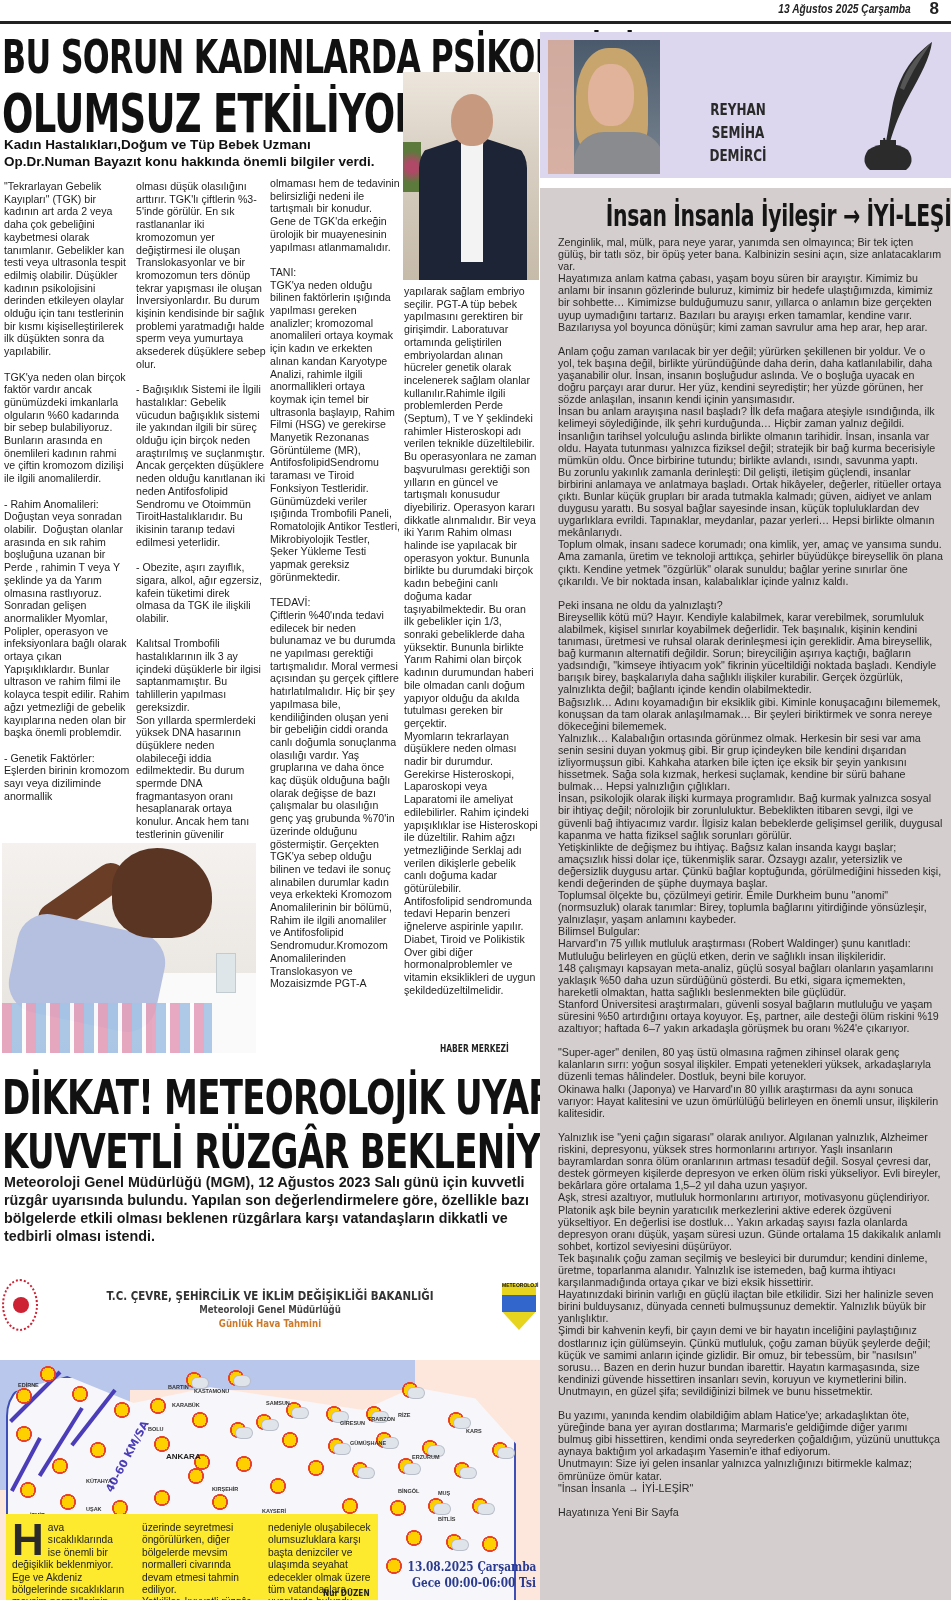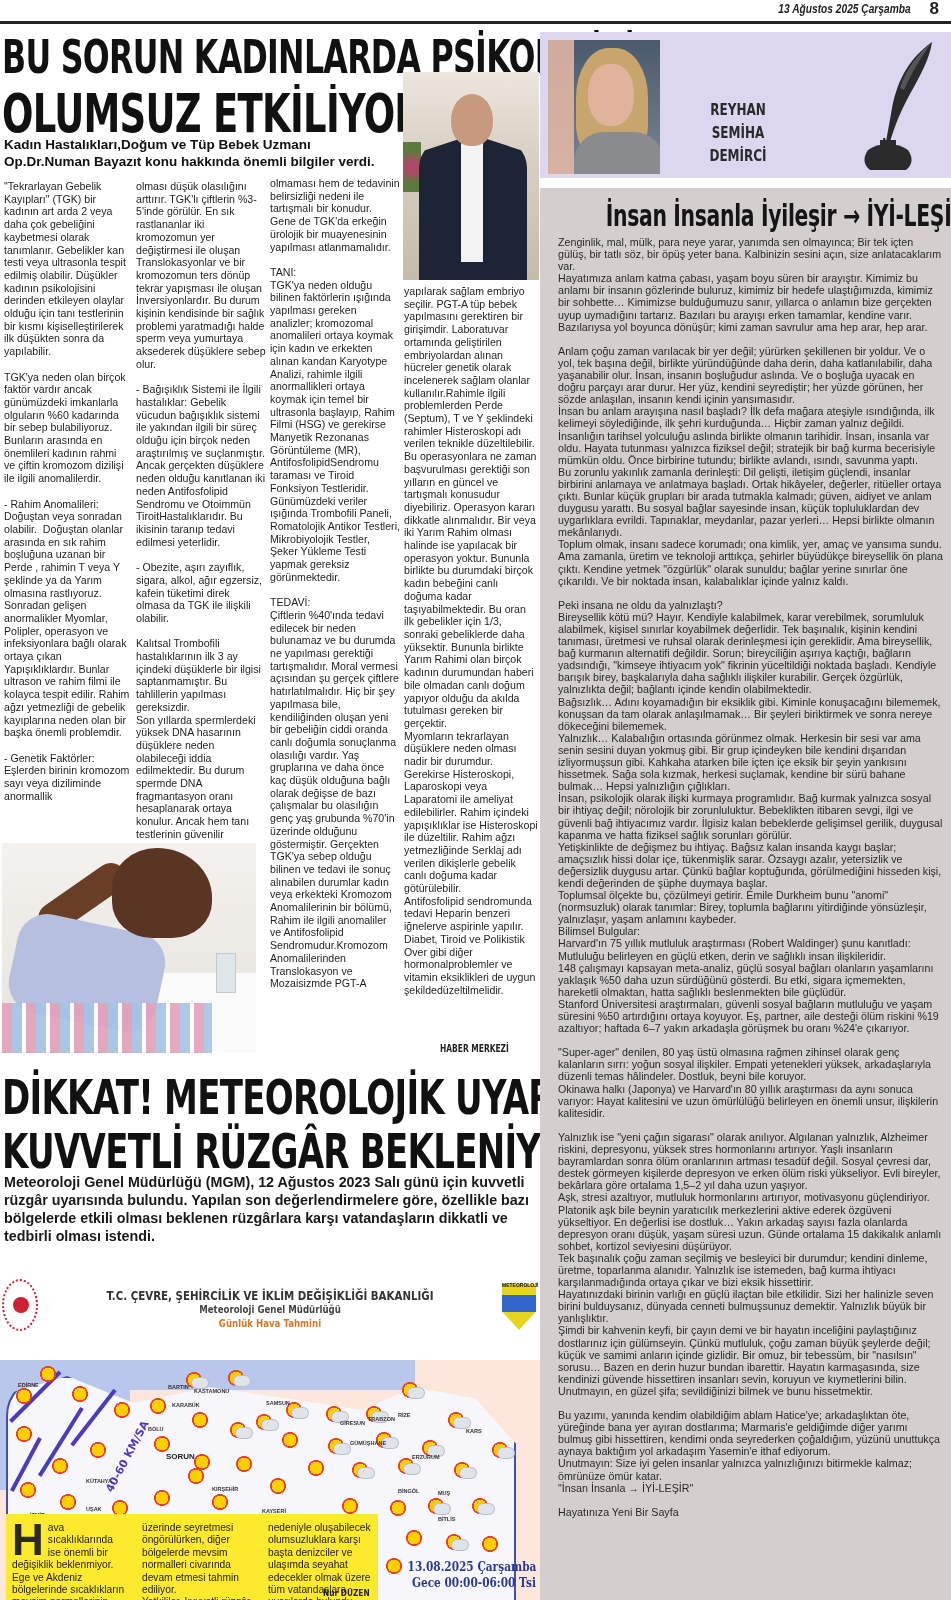--- a/index.html
+++ b/index.html
@@ -221,21 +221,21 @@
     <div class="city" style="left:18px;top:22px">EDİRNE</div>
     <div class="city" style="left:168px;top:24px">BARTIN</div>
     <div class="city" style="left:194px;top:28px">KASTAMONU</div>
     <div class="city" style="left:266px;top:40px">SAMSUN</div>
     <div class="city" style="left:172px;top:42px">KARABÜK</div>
     <div class="city" style="left:148px;top:66px">BOLU</div>
     <div class="city" style="left:340px;top:60px">GİRESUN</div>
     <div class="city" style="left:368px;top:56px">TRABZON</div>
     <div class="city" style="left:398px;top:52px">RİZE</div>
     <div class="city" style="left:466px;top:68px">KARS</div>
-    <div class="city big" style="left:166px;top:92px">SORUN</div>
+    <div class="city big" style="left:166px;top:92px">ANKARA</div>
     <div class="city" style="left:412px;top:94px">ERZURUM</div>
     <div class="city" style="left:350px;top:80px">GÜMÜŞHANE</div>
     <div class="city" style="left:86px;top:118px">KÜTAHYA</div>
     <div class="city" style="left:86px;top:146px">UŞAK</div>
     <div class="city" style="left:30px;top:152px">İZMİR</div>
     <div class="city" style="left:212px;top:126px">KIRŞEHİR</div>
     <div class="city" style="left:262px;top:148px">KAYSERİ</div>
     <div class="city" style="left:398px;top:128px">BİNGÖL</div>
     <div class="city" style="left:438px;top:130px">MUŞ</div>
     <div class="city" style="left:438px;top:156px">BİTLİS</div>

